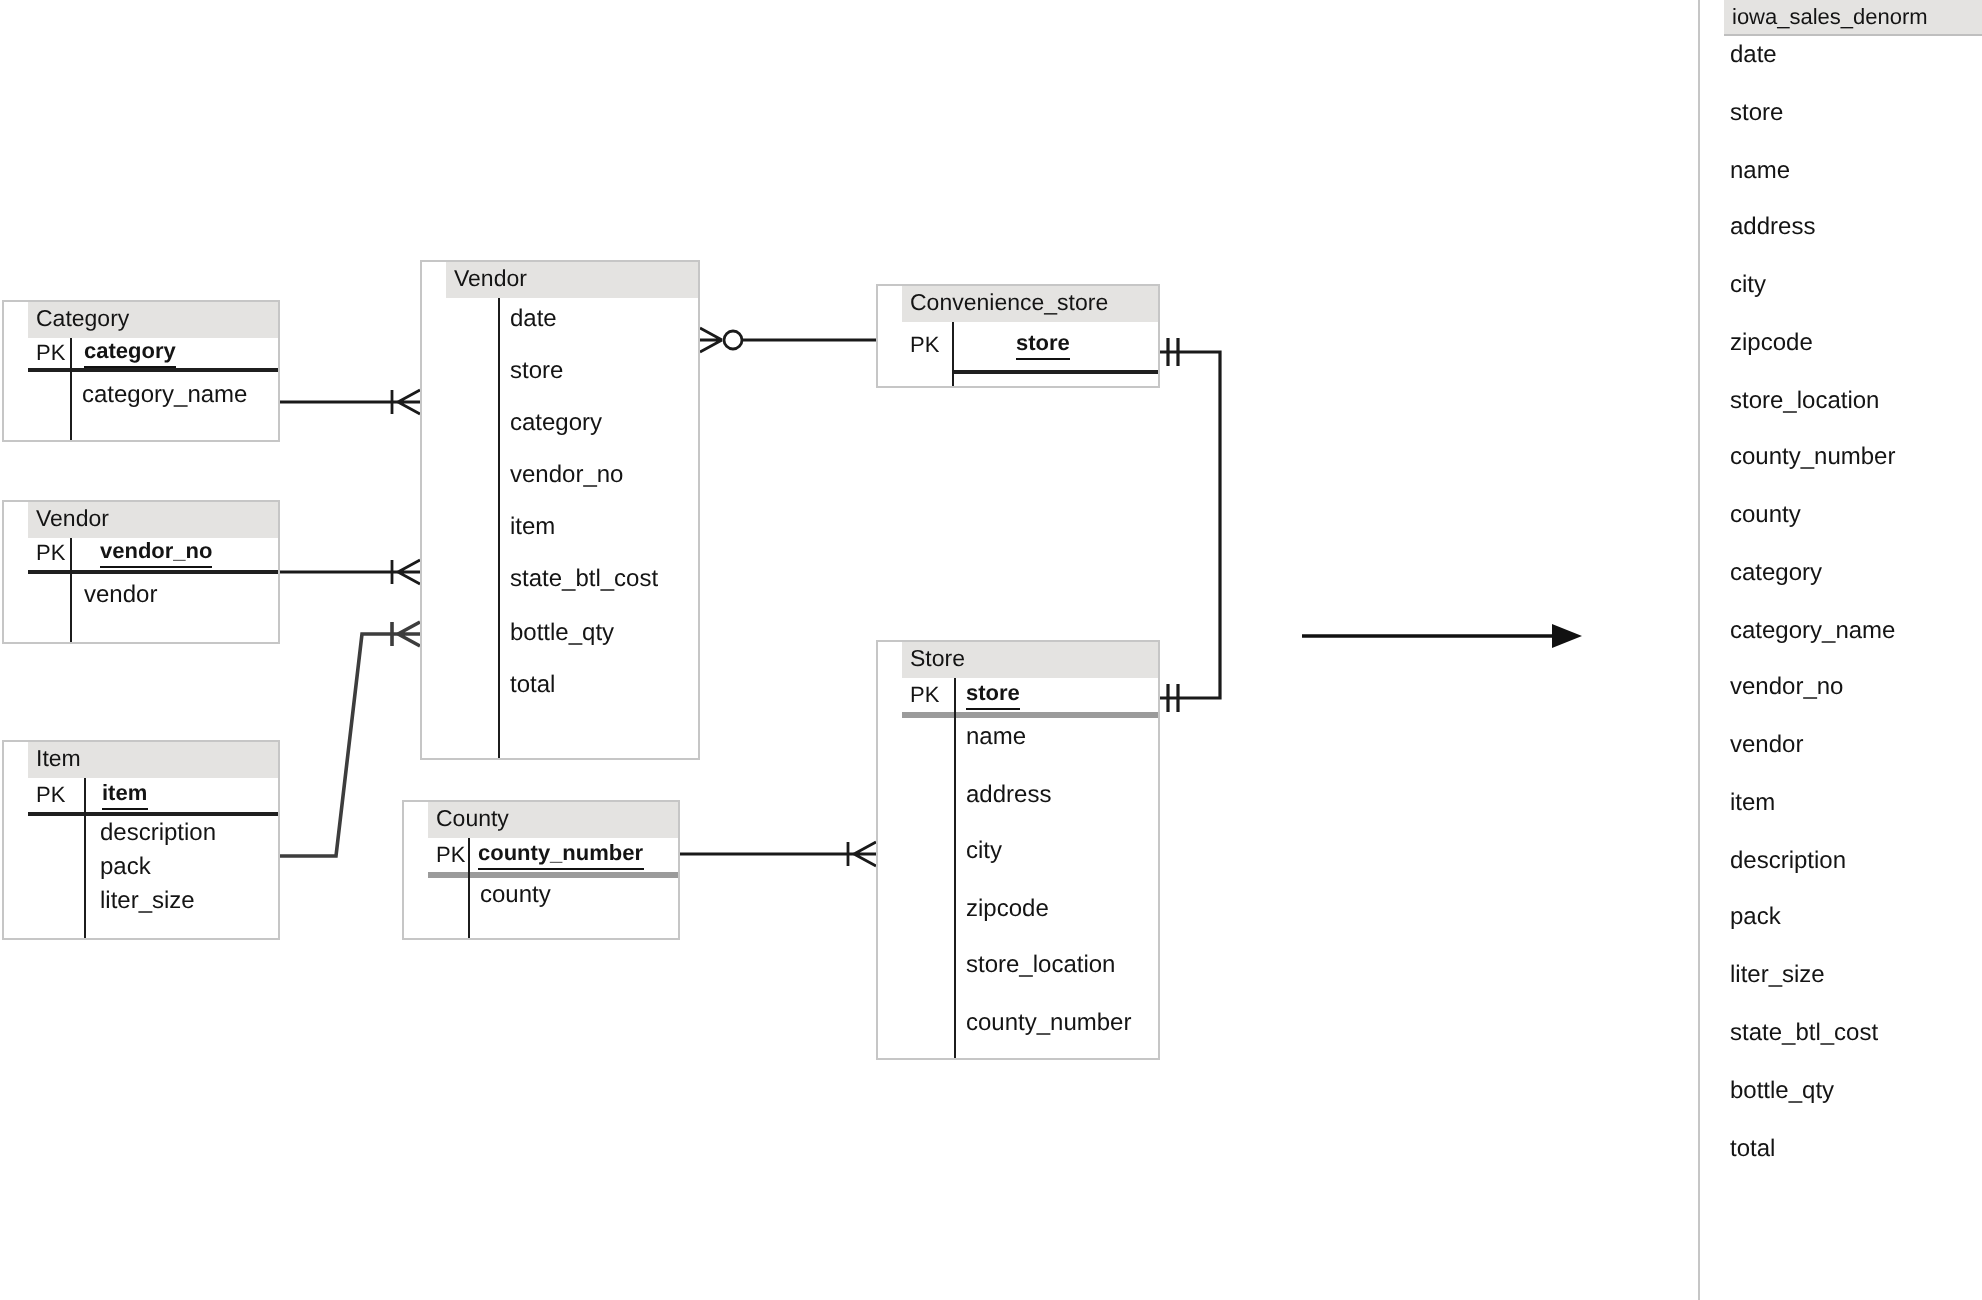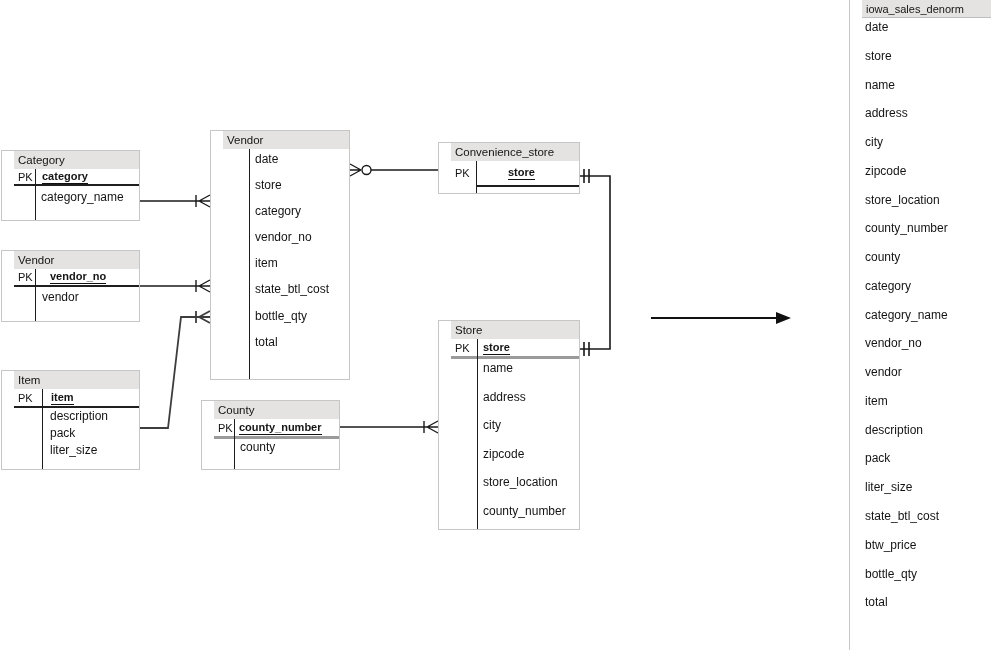--- a/index.html
+++ b/index.html
@@ -237,19 +237,18 @@
       <div class="row">county</div>
       <div class="row">category</div>
       <div class="row">category_name</div>
       <div class="row">vendor_no</div>
       <div class="row">vendor</div>
       <div class="row">item</div>
       <div class="row">description</div>
       <div class="row">pack</div>
       <div class="row">liter_size</div>
       <div class="row">state_btl_cost</div>
-      <div class="row">btw_price</div>
       <div class="row">bottle_qty</div>
       <div class="row">total</div>
     </div>
   </div>
 
 </div>
 
 </body></html>

